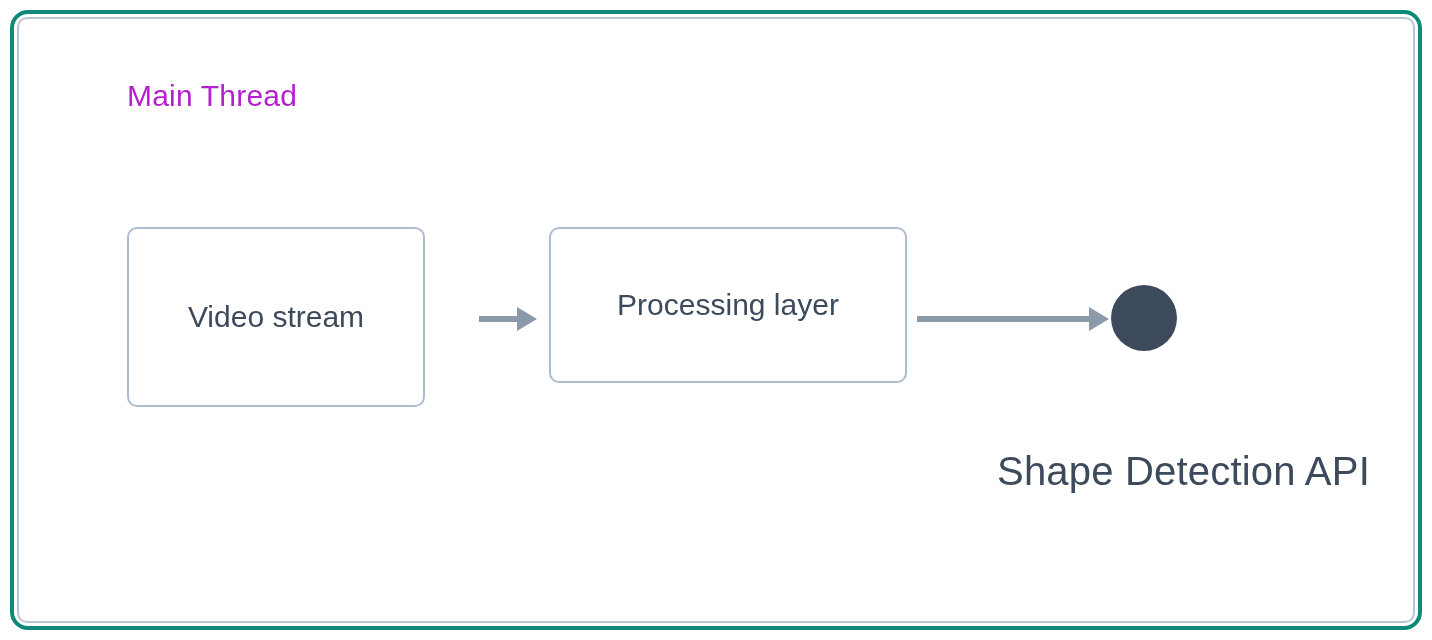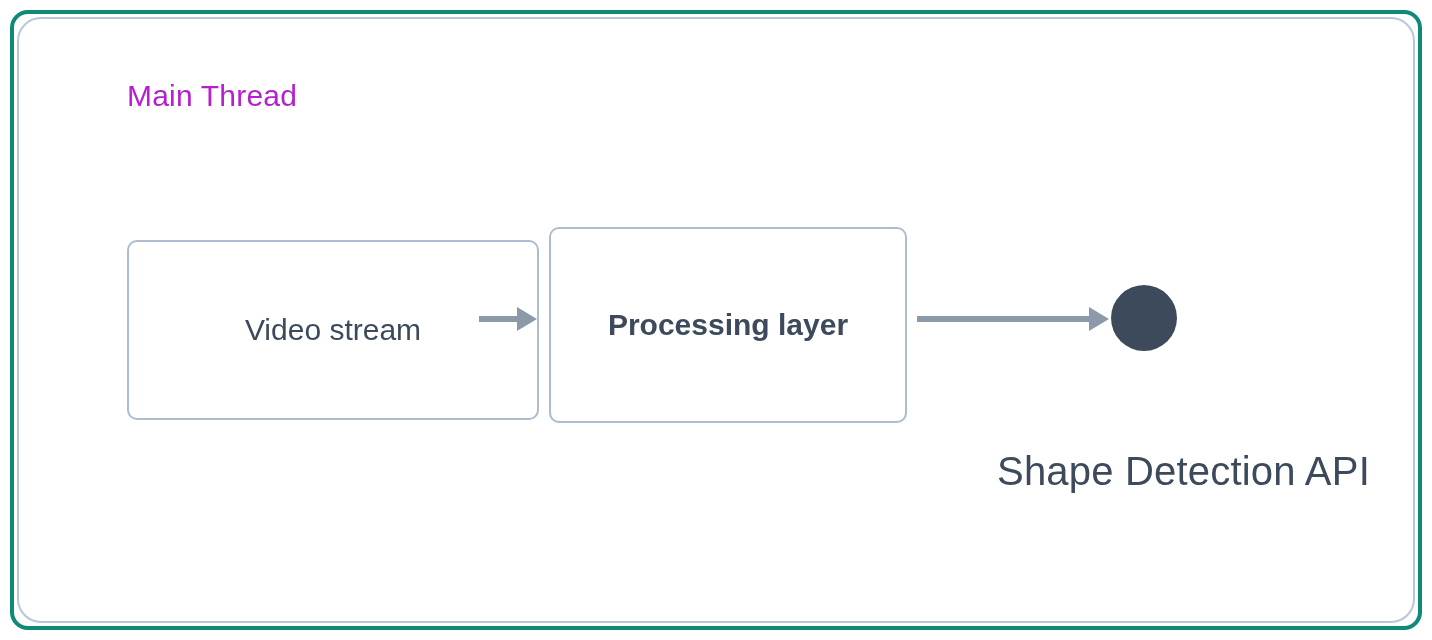--- a/index.html
+++ b/index.html
@@ -24,21 +24,21 @@
       border-radius: 18px;
       background: #ffffff;
     }
     .inner-frame {
       position: absolute;
       left: 3px;
       top: 3px;
       right: 3px;
       bottom: 3px;
       border: 2px solid #b8c6d6;
-      border-radius: 24px;
+      border-radius: 10px;
       background: #ffffff;
     }
     .title {
       position: absolute;
       left: 108px;
       top: 60px;
       font-size: 30px;
       font-weight: 400;
       color: #b61fcf;
       letter-spacing: 0.2px;
@@ -51,30 +51,28 @@
       display: flex;
       align-items: center;
       justify-content: center;
       font-size: 30px;
       color: #3d4a5c;
       font-weight: 400;
     }
     .node-video {
       left: 108px;
       top: 208px;
-      width: 412px;
+      width: 298px;
       height: 180px;
-      margin-top: 13px;
     }
     .node-processing {
       left: 530px;
       top: 208px;
       width: 358px;
-      height: 196px;
-      font-weight: bold;
+      height: 156px;
     }
     .arrow {
       position: absolute;
       display: flex;
       align-items: center;
     }
     .arrow-line {
       height: 6px;
       background: #8c99a8;
     }

